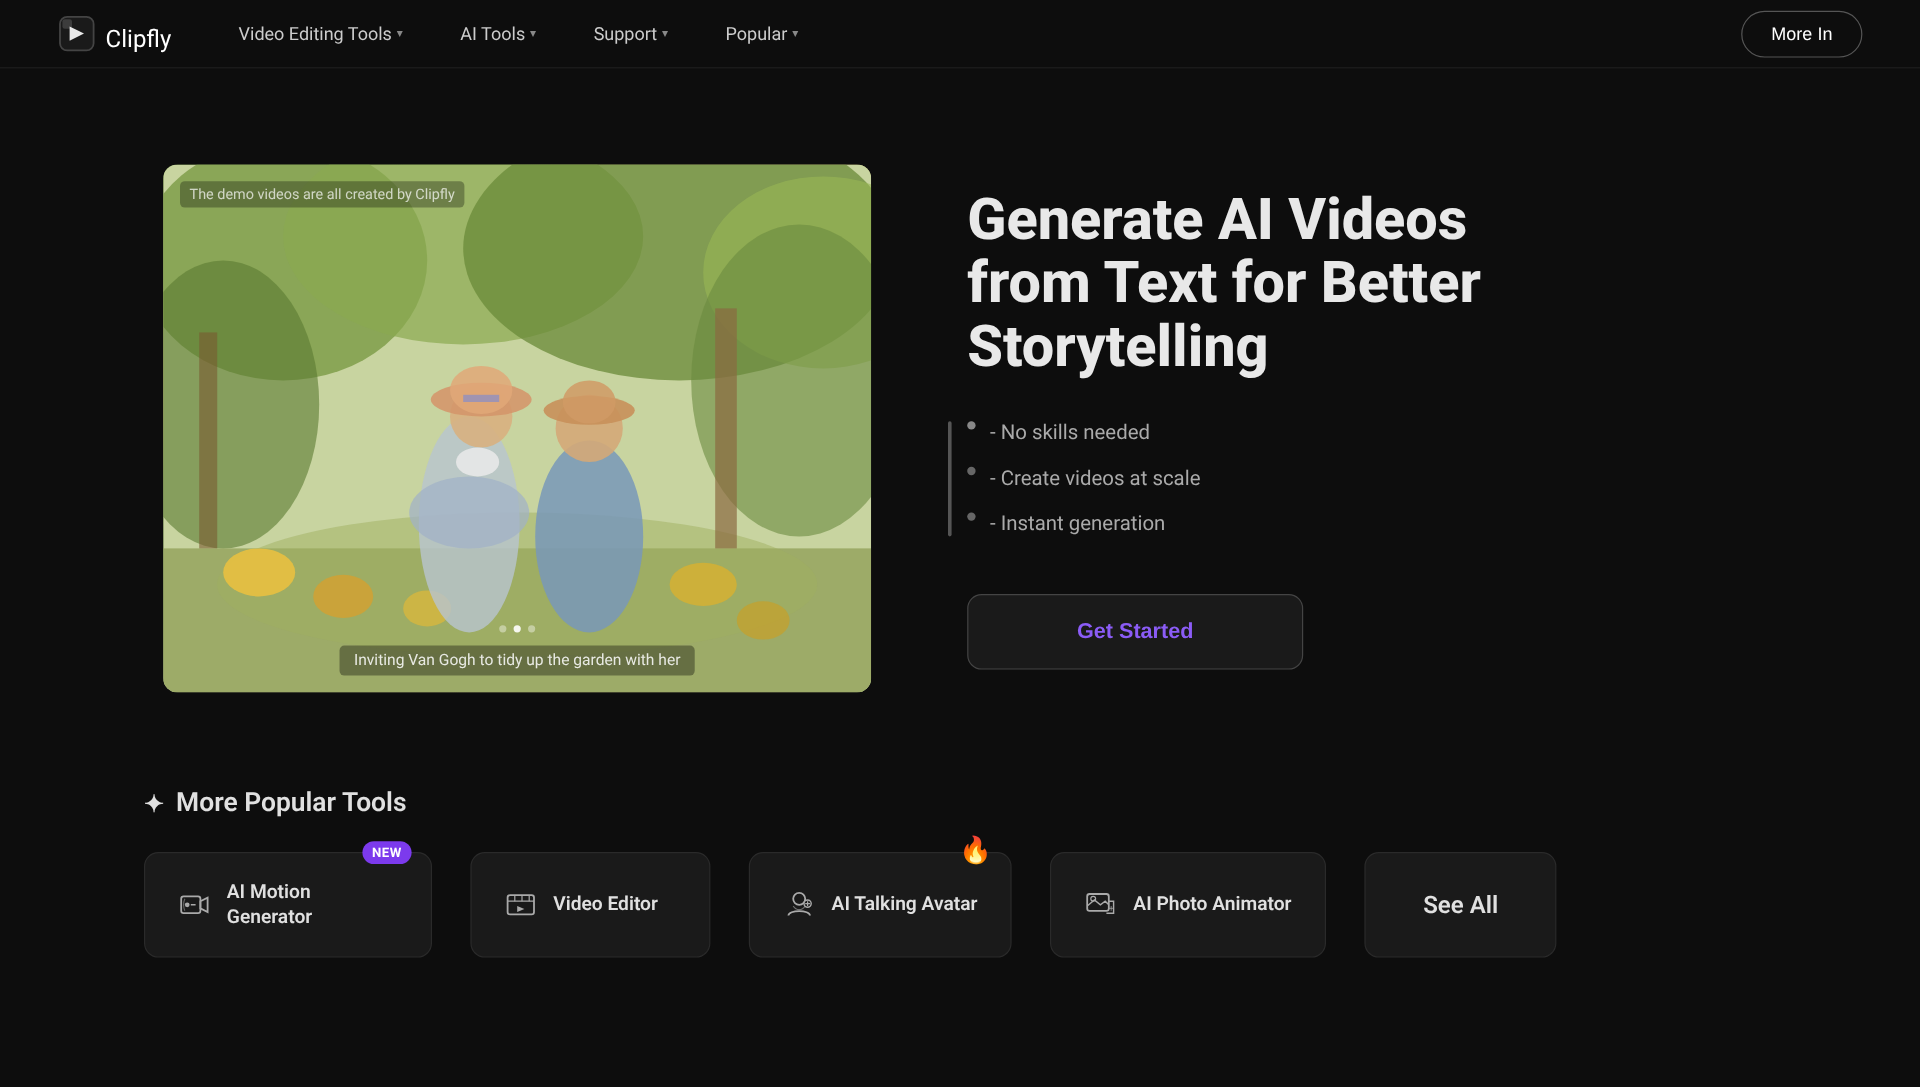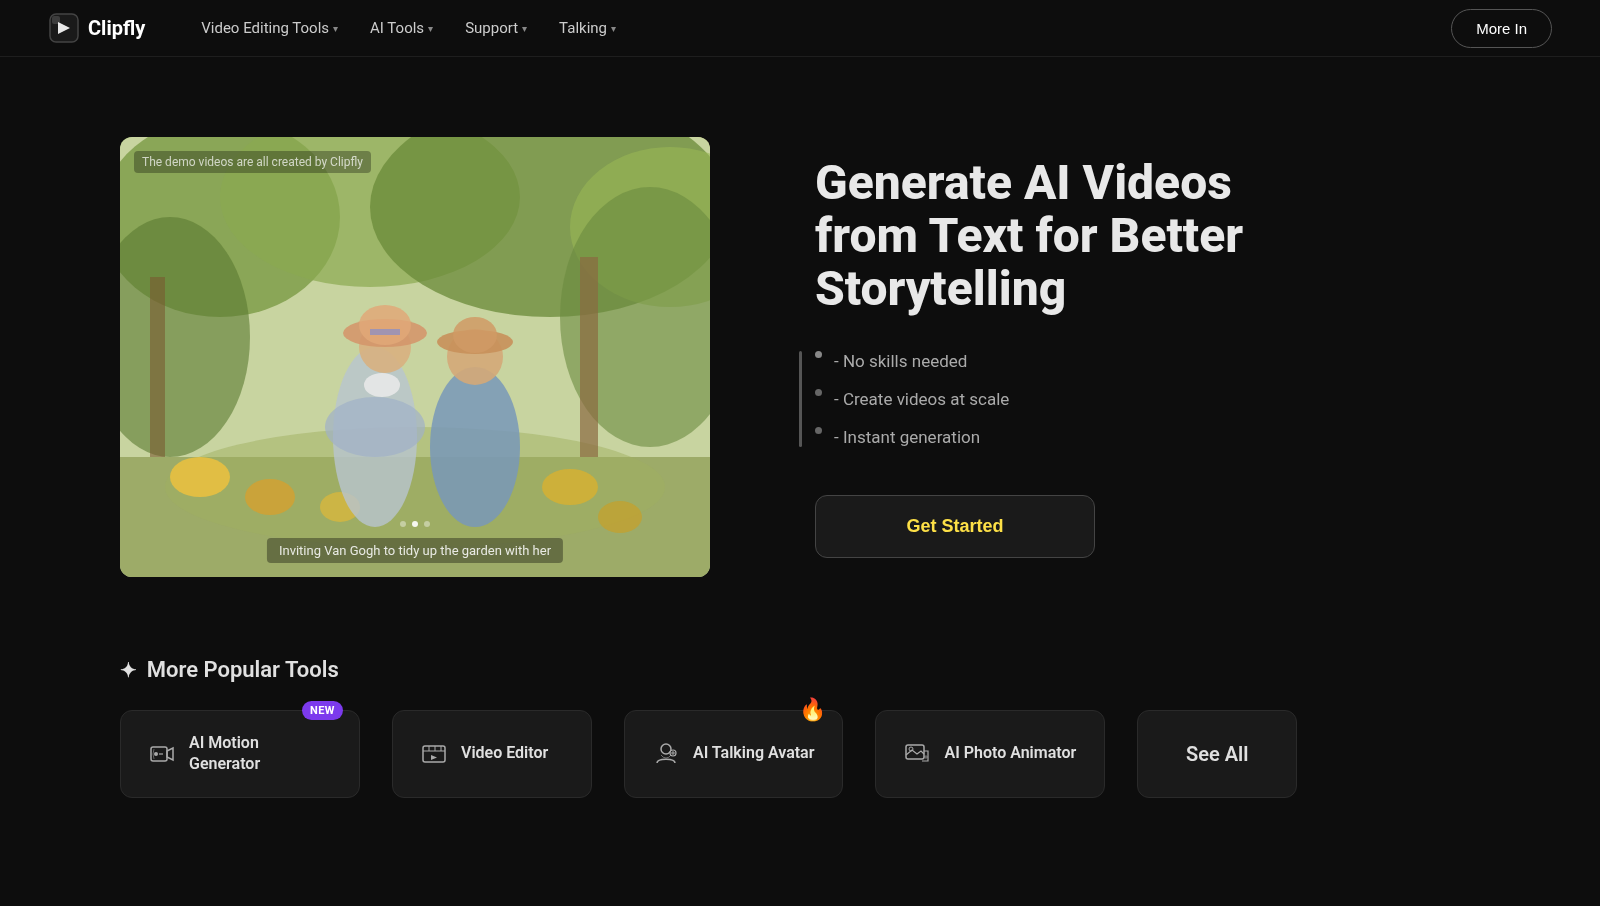--- a/index.html
+++ b/index.html
@@ -25,37 +25,37 @@
     }
 
     .nav-left {
       display: flex;
       align-items: center;
       gap: 40px;
     }
 
     .logo {
       display: flex;
-      align-items: center;
+      align-items: flex-end;
       gap: 8px;
       font-size: 20px;
-      font-weight: 700;
+      font-weight: 400;
       color: #ffffff;
       cursor: pointer;
     }
 
     .logo-icon {
       width: 32px;
       height: 32px;
     }
 
     .nav-menu {
       display: flex;
       align-items: flex-end;
-      gap: 0;
+      gap: 16px;
     }
 
     .nav-item {
       display: flex;
       align-items: center;
       gap: 4px;
       padding: 8px 16px;
       font-size: 15px;
       color: #cccccc;
       cursor: pointer;
@@ -77,21 +77,22 @@
       font-size: 15px;
       cursor: pointer;
       transition: border-color 0.2s;
     }
 
     
     .hero {
       display: flex;
       align-items: flex-start;
       padding: 80px 120px 60px 120px;
-      gap: 105px;
+      gap: 80px;
+      margin-left: 16px;
     }
 
     
     .video-container {
       position: relative;
       width: 590px;
       height: 440px;
       border-radius: 12px;
       overflow: hidden;
       flex-shrink: 0;
@@ -223,21 +224,21 @@
     .bullet-dot.highlight {
       background: #888;
     }
 
     .get-started-btn {
       display: inline-block;
       padding: 20px 48px;
       background: #1a1a1a;
       border: 1.5px solid #444;
       border-radius: 12px;
-      color: #fde047;
+      color: #8b5cf6;
       font-size: 18px;
       font-weight: 600;
       cursor: pointer;
       transition: background 0.2s, border-color 0.2s;
       min-width: 280px;
       text-align: center;
     }
 
     
     .popular-tools {
@@ -356,21 +357,21 @@
       </div>
       <div class="nav-item">
         <span>AI Tools</span>
         <span class="chevron">▾</span>
       </div>
       <div class="nav-item">
         <span>Support</span>
         <span class="chevron">▾</span>
       </div>
       <div class="nav-item">
-        <span>Talking</span>
+        <span>Popular</span>
         <span class="chevron">▾</span>
       </div>
     </div>
   </div>
   <button class="sign-in-btn">More In</button>
 </nav>
 
 <section class="hero">
 
   <div class="video-container">

